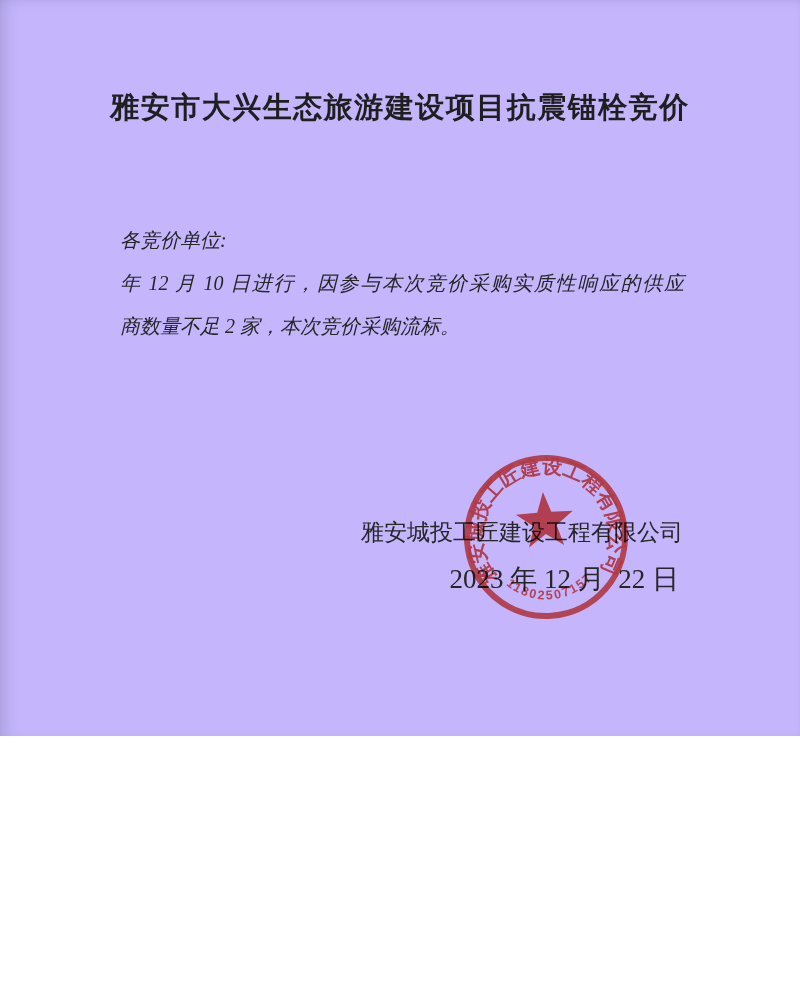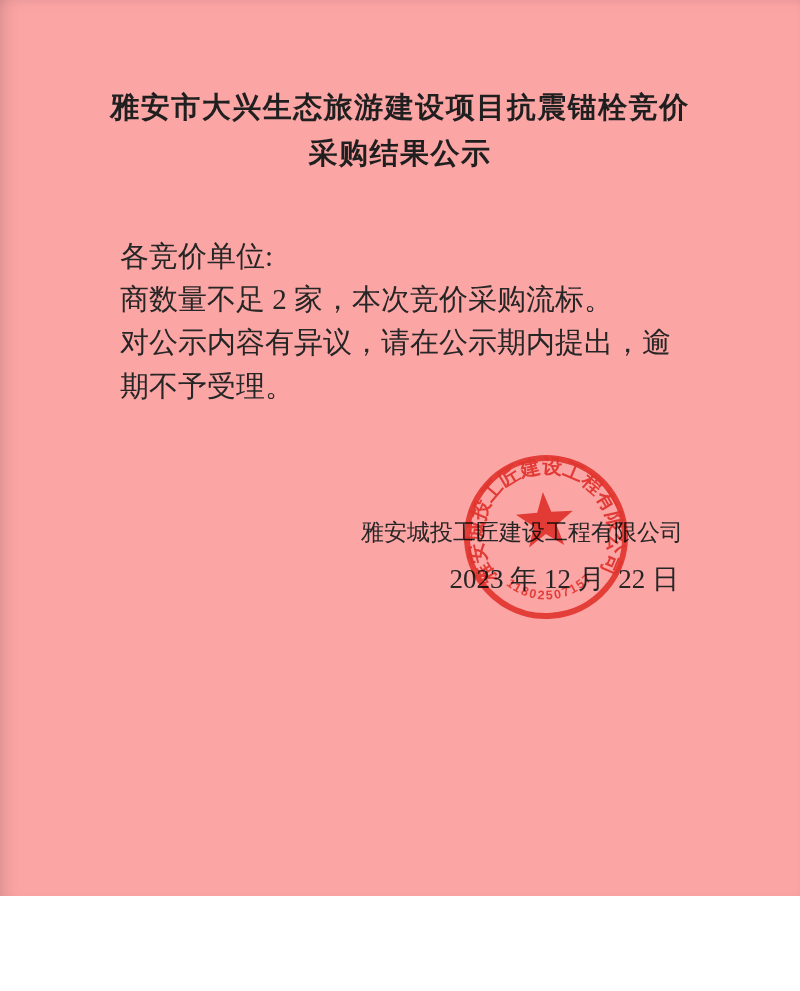--- a/index.html
+++ b/index.html
@@ -2,47 +2,48 @@
 <html><head>
 <meta charset="utf-8">
 <style>
   * { margin: 0; padding: 0; box-sizing: border-box; }
   html, body {
     width: 800px; height: 991px;
     font-family: "Liberation Serif", "DejaVu Serif", serif;
   }
   .page {
     position: relative;
-    width: 800px; height: 896px;
-    background: #fca5a5;
+    width: 800px; height: 736px;
+    background: #c4b5fd;
     overflow: hidden;
     box-shadow:
       inset 14px 0 20px -14px rgba(0,0,0,0.20),
       inset 0 10px 16px -12px rgba(0,0,0,0.10),
       inset -6px 0 12px -10px rgba(0,0,0,0.06);
     color: #2b2b2b;
   }
   .doc-title {
     position: absolute;
     top: 84px; left: 60px; right: 60px;
     text-align: center;
     font-family: "Liberation Sans", "DejaVu Sans", sans-serif;
     font-weight: 700;
     font-size: 29px;
     line-height: 46px;
     letter-spacing: 1.5px;
     color: #1f1f1f;
   }
   .body-block {
     position: absolute;
-    top: 235px; left: 120px;
+    top: 219px; left: 120px;
     width: 564px;
-    font-size: 29px;
+    font-size: 20px;
     line-height: 43.2px;
     color: #262626;
+    font-style: italic;
   }
   .line { display: block; }
   .just {
     text-align: justify;
     text-align-last: justify;
   }
   .indent { padding-left: 44px; }
   .signature {
     position: absolute;
     top: 517px; right: 117px;
@@ -72,27 +73,26 @@
     font-weight: 700;
   }
 </style>
 </head>
 <body>
 
 <div class="page">
 
   <div class="doc-title">
     <span class="line">雅安市大兴生态旅游建设项目抗震锚栓竞价</span>
-    <span class="line">采购结果公示</span>
   </div>
 
   <div class="body-block">
     <span class="line">各竞价单位:</span>
+    <span class="line just">年 12 月 10 日进行，因参与本次竞价采购实质性响应的供应</span>
     <span class="line">商数量不足 2 家，本次竞价采购流标。</span>
-    <span class="line">对公示内容有异议，请在公示期内提出，逾期不予受理。</span>
   </div>
 
   <div class="signature">雅安城投工匠建设工程有限公司</div>
   <div class="sig-date">2023 年 12 月  22 日</div>
 
   <div class="seal">
     <svg viewBox="-88 -88 176 176" xmlns="http://www.w3.org/2000/svg">
       <defs>
         <path id="ringTextPath" d="M -50 40 A 64 64 0 1 1 50 40" fill="none"></path>
         <path id="numPath" d="M -46 42 A 62 62 0 0 0 46 42" fill="none"></path>

